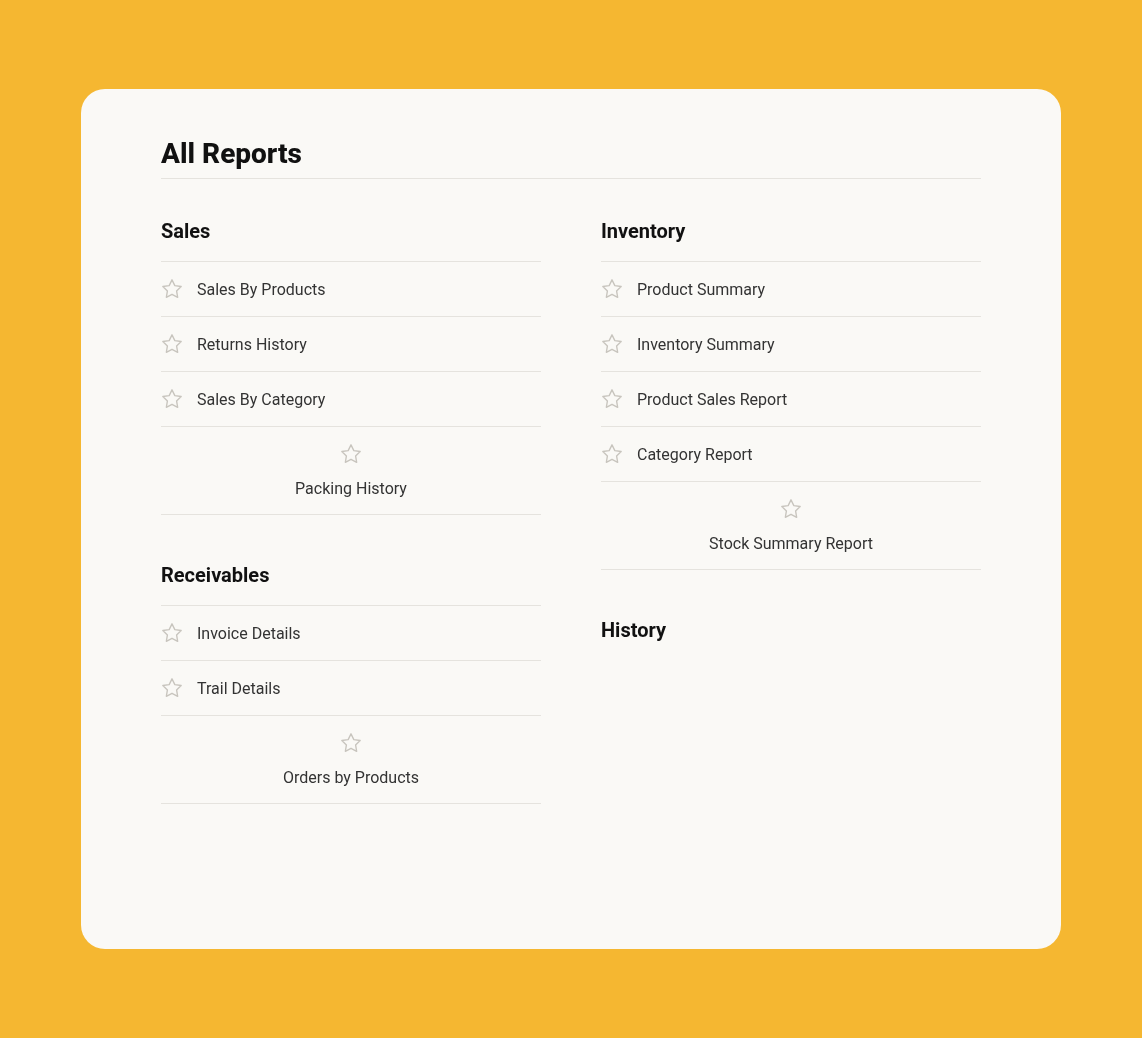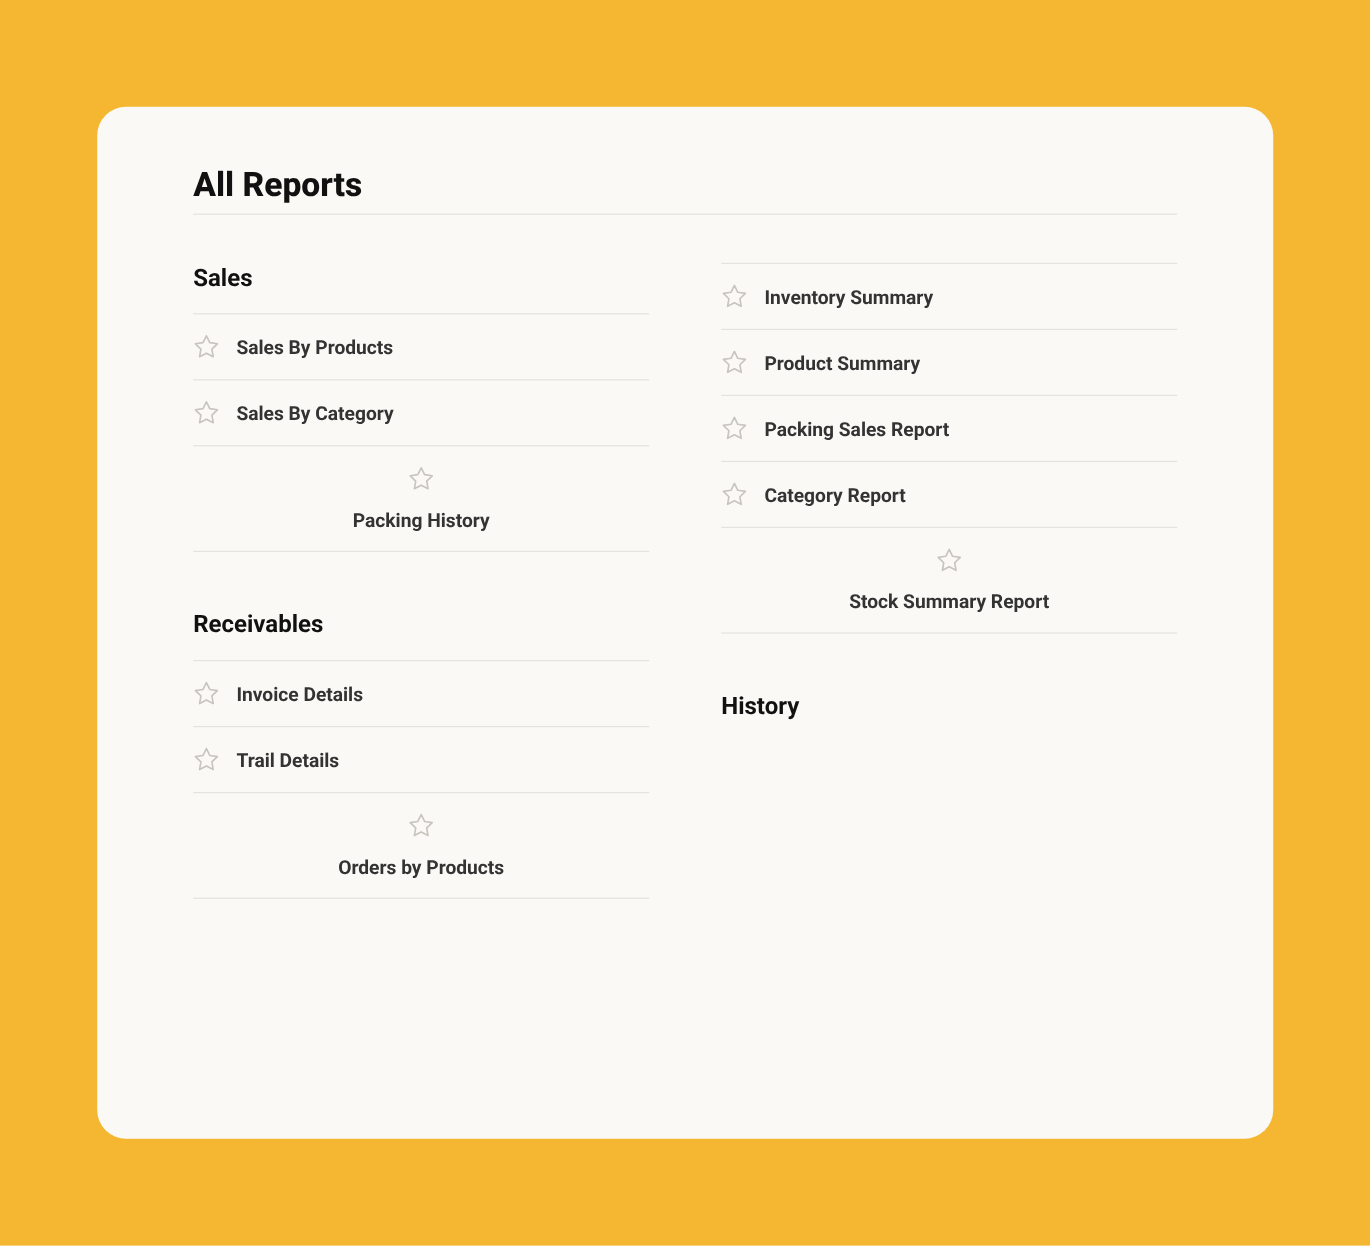--- a/index.html
+++ b/index.html
@@ -77,21 +77,21 @@
     .star-icon {
       width: 22px;
       height: 22px;
       flex-shrink: 0;
       color: #C8C5BE;
     }
 
     .report-label {
       font-size: 16px;
       color: #333;
-      font-weight: 700;
+      font-weight: 400;
     }
   </style>
 </head>
 <body>
 
 <div class="card">
   <h1 class="card-title">All Reports</h1>
   <hr class="divider-top">
 
   <div class="sections-grid">
@@ -104,20 +104,26 @@
           <li class="report-item">
             <svg class="star-icon" viewBox="0 0 24 24" fill="none" stroke="currentColor" stroke-width="1.5" stroke-linecap="round" stroke-linejoin="round">
               <polygon points="12 2 15.09 8.26 22 9.27 17 14.14 18.18 21.02 12 17.77 5.82 21.02 7 14.14 2 9.27 8.91 8.26 12 2"></polygon>
             </svg>
             <span class="report-label">Sales By Products</span>
           </li>
           <li class="report-item">
             <svg class="star-icon" viewBox="0 0 24 24" fill="none" stroke="currentColor" stroke-width="1.5" stroke-linecap="round" stroke-linejoin="round">
               <polygon points="12 2 15.09 8.26 22 9.27 17 14.14 18.18 21.02 12 17.77 5.82 21.02 7 14.14 2 9.27 8.91 8.26 12 2"></polygon>
             </svg>
+            <span class="report-label">Returns History</span>
+          </li>
+          <li class="report-item">
+            <svg class="star-icon" viewBox="0 0 24 24" fill="none" stroke="currentColor" stroke-width="1.5" stroke-linecap="round" stroke-linejoin="round">
+              <polygon points="12 2 15.09 8.26 22 9.27 17 14.14 18.18 21.02 12 17.77 5.82 21.02 7 14.14 2 9.27 8.91 8.26 12 2"></polygon>
+            </svg>
             <span class="report-label">Sales By Category</span>
           </li>
           <li class="report-item">
             <svg class="star-icon" viewBox="0 0 24 24" fill="none" stroke="currentColor" stroke-width="1.5" stroke-linecap="round" stroke-linejoin="round">
               <polygon points="12 2 15.09 8.26 22 9.27 17 14.14 18.18 21.02 12 17.77 5.82 21.02 7 14.14 2 9.27 8.91 8.26 12 2"></polygon>
             </svg>
             <span class="report-label">Packing History</span>
           </li>
         </ul>
       </div>
@@ -143,38 +149,39 @@
             </svg>
             <span class="report-label">Orders by Products</span>
           </li>
         </ul>
       </div>
     </div>
 
     <div>
 
       <div class="section">
+        <h2 class="section-title">Inventory</h2>
         <ul class="report-list">
           <li class="report-item">
             <svg class="star-icon" viewBox="0 0 24 24" fill="none" stroke="currentColor" stroke-width="1.5" stroke-linecap="round" stroke-linejoin="round">
               <polygon points="12 2 15.09 8.26 22 9.27 17 14.14 18.18 21.02 12 17.77 5.82 21.02 7 14.14 2 9.27 8.91 8.26 12 2"></polygon>
             </svg>
+            <span class="report-label">Product Summary</span>
+          </li>
+          <li class="report-item">
+            <svg class="star-icon" viewBox="0 0 24 24" fill="none" stroke="currentColor" stroke-width="1.5" stroke-linecap="round" stroke-linejoin="round">
+              <polygon points="12 2 15.09 8.26 22 9.27 17 14.14 18.18 21.02 12 17.77 5.82 21.02 7 14.14 2 9.27 8.91 8.26 12 2"></polygon>
+            </svg>
             <span class="report-label">Inventory Summary</span>
           </li>
           <li class="report-item">
             <svg class="star-icon" viewBox="0 0 24 24" fill="none" stroke="currentColor" stroke-width="1.5" stroke-linecap="round" stroke-linejoin="round">
               <polygon points="12 2 15.09 8.26 22 9.27 17 14.14 18.18 21.02 12 17.77 5.82 21.02 7 14.14 2 9.27 8.91 8.26 12 2"></polygon>
             </svg>
-            <span class="report-label">Product Summary</span>
-          </li>
-          <li class="report-item">
-            <svg class="star-icon" viewBox="0 0 24 24" fill="none" stroke="currentColor" stroke-width="1.5" stroke-linecap="round" stroke-linejoin="round">
-              <polygon points="12 2 15.09 8.26 22 9.27 17 14.14 18.18 21.02 12 17.77 5.82 21.02 7 14.14 2 9.27 8.91 8.26 12 2"></polygon>
-            </svg>
-            <span class="report-label">Packing Sales Report</span>
+            <span class="report-label">Product Sales Report</span>
           </li>
           <li class="report-item">
             <svg class="star-icon" viewBox="0 0 24 24" fill="none" stroke="currentColor" stroke-width="1.5" stroke-linecap="round" stroke-linejoin="round">
               <polygon points="12 2 15.09 8.26 22 9.27 17 14.14 18.18 21.02 12 17.77 5.82 21.02 7 14.14 2 9.27 8.91 8.26 12 2"></polygon>
             </svg>
             <span class="report-label">Category Report</span>
           </li>
           <li class="report-item">
             <svg class="star-icon" viewBox="0 0 24 24" fill="none" stroke="currentColor" stroke-width="1.5" stroke-linecap="round" stroke-linejoin="round">
               <polygon points="12 2 15.09 8.26 22 9.27 17 14.14 18.18 21.02 12 17.77 5.82 21.02 7 14.14 2 9.27 8.91 8.26 12 2"></polygon>

